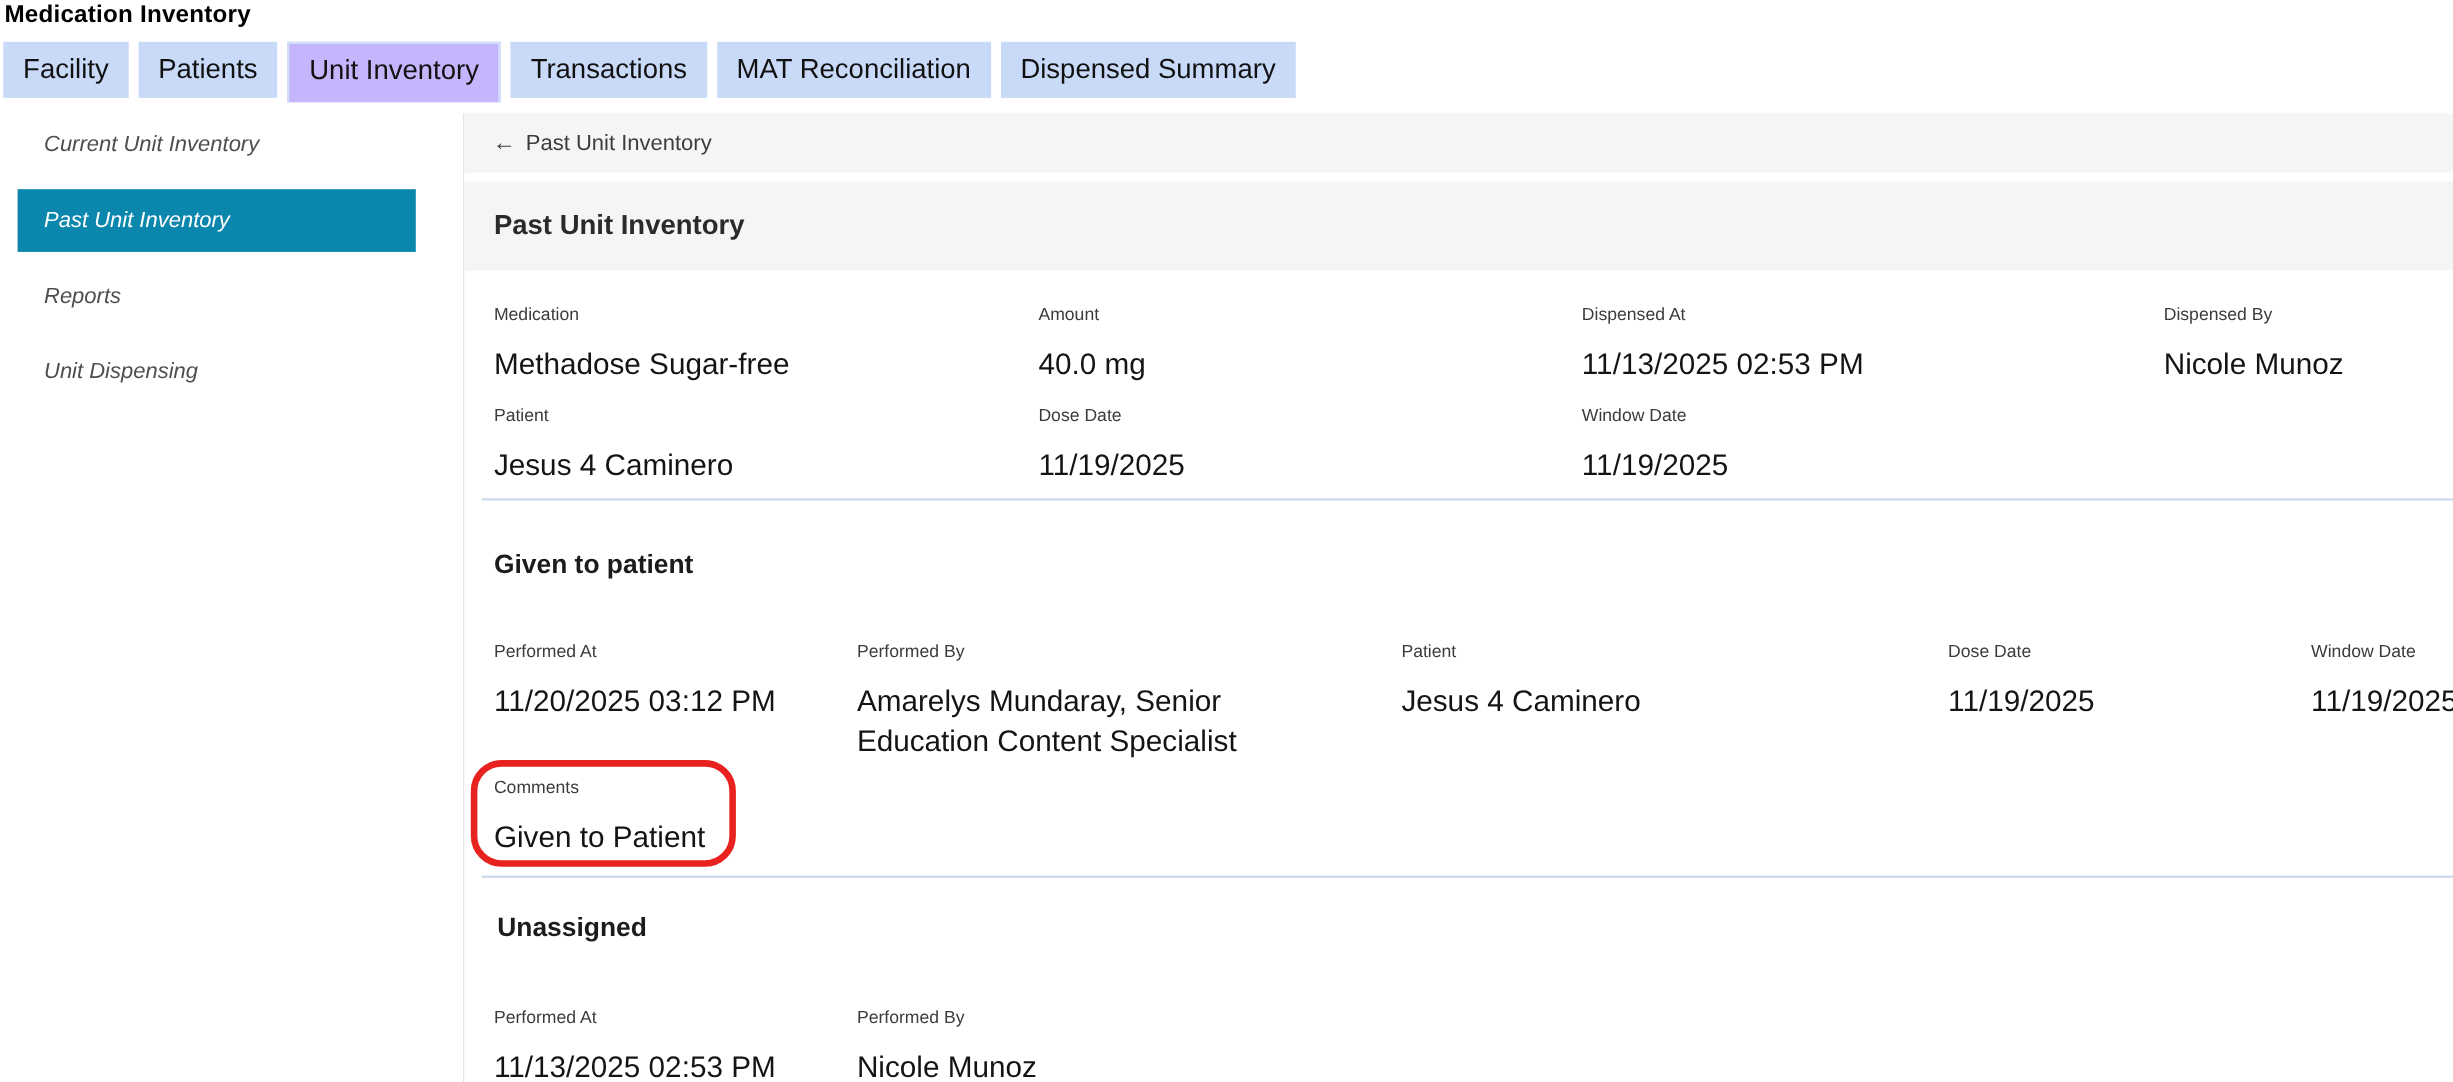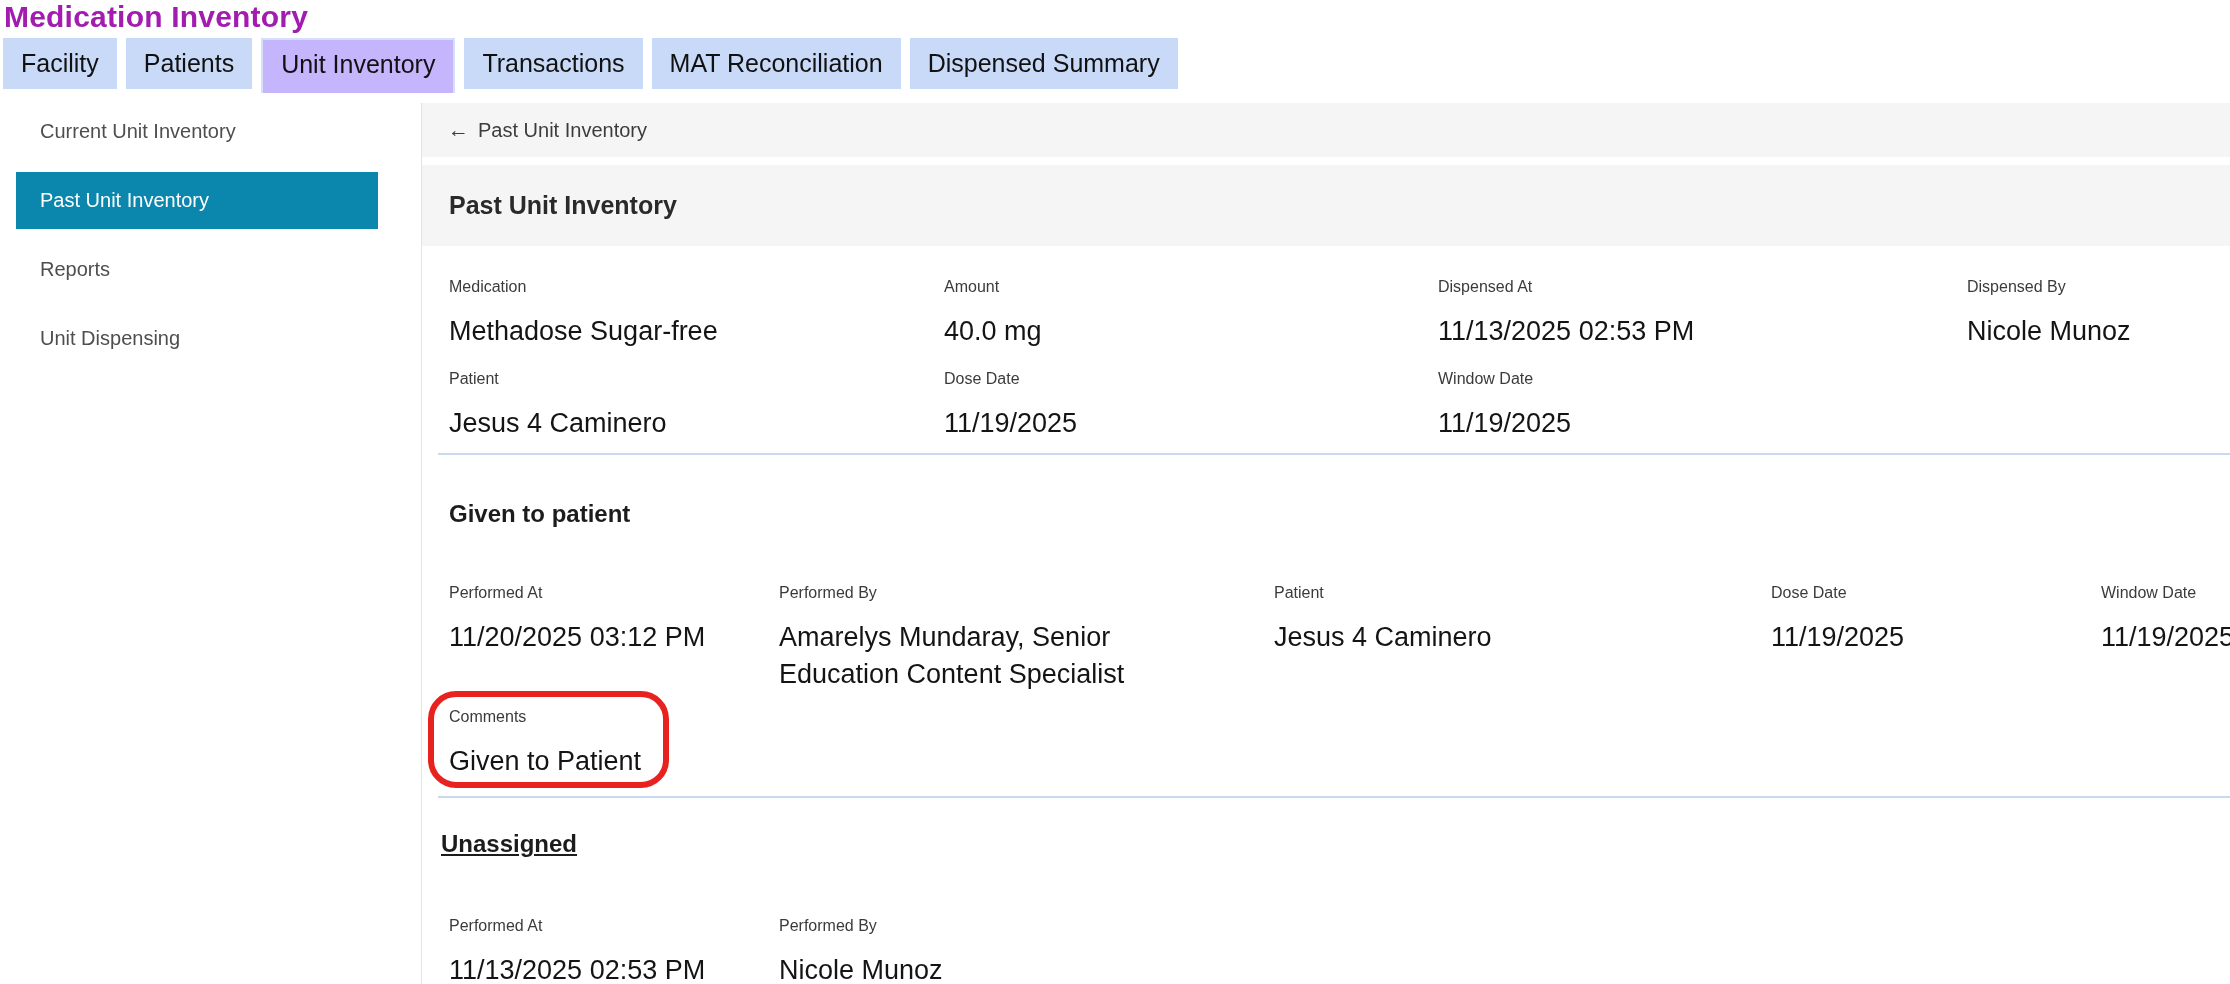--- a/index.html
+++ b/index.html
@@ -2,30 +2,30 @@
 <html><head>
 <meta charset="utf-8">
 <style>
   * { margin:0; padding:0; box-sizing:border-box; }
   html,body { background:#ffffff; }
   body { font-family:"Liberation Sans", sans-serif; color:#161616; }
 
   .screen { position:relative; width:2230px; height:984px; overflow:hidden; background:#fff; }
 
   
-  .page-title { position:absolute; left:4px; top:0px; font-size:30px; font-weight:bold; color:#a21caf; letter-spacing:0.2px;text-align:right; }
+  .page-title { position:absolute; left:4px; top:0px; font-size:22px; font-weight:bold; color:#000000; letter-spacing:0.2px;text-align:right; }
 
   
   .tabs { position:absolute; left:3px; top:38px; display:flex; gap:9px; align-items:flex-start; }
   .tab { height:51px; line-height:51px; padding:0 18px; background:#c9daf8; font-size:25px; color:#111;
          cursor:pointer; white-space:nowrap; }
   .tab.active { background:#c4b5fd; border:2px solid #d2e0fa; border-bottom:none; height:55px; line-height:49px; }
 
   
-  .sidebar { position:absolute; left:0; top:88px; width:420px; }
+  .sidebar { position:absolute; left:0; top:88px; width:420px;font-style:italic; }
   .side-item { height:57px; line-height:57px; padding-left:40px; font-size:20px; color:#4e4e4e;
                margin-bottom:12px; cursor:pointer; white-space:nowrap; }
   .side-item:first-child { margin-top:15px; }
   .side-item.active { margin-left:16px; margin-right:42px; padding-left:24px;
                       background:#0b86ad; color:#ffffff; }
 
   
   .main { position:absolute; left:421px; top:103px; width:1809px; height:881px;
           border-left:1px solid #e3e3e3; background:#fff; }
 
@@ -140,21 +140,21 @@
     </div>
 
     <div class="field" style="left:27px; top:604px;">
       <div class="field-label">Comments</div>
       <div class="field-value">Given to Patient</div>
     </div>
     <div class="annotation-red"></div>
 
     <div class="divider" style="top:693px;"></div>
 
-    <h3 class="section-heading" style="left:19px; top:727px;text-decoration:underline;">Unassigned</h3>
+    <h3 class="section-heading" style="left:30px; top:727px;">Unassigned</h3>
 
     <div class="field" style="left:27px; top:813px;">
       <div class="field-label">Performed At</div>
       <div class="field-value">11/13/2025 02:53 PM</div>
     </div>
     <div class="field" style="left:357px; top:813px;">
       <div class="field-label">Performed By</div>
       <div class="field-value">Nicole Munoz</div>
     </div>
 

